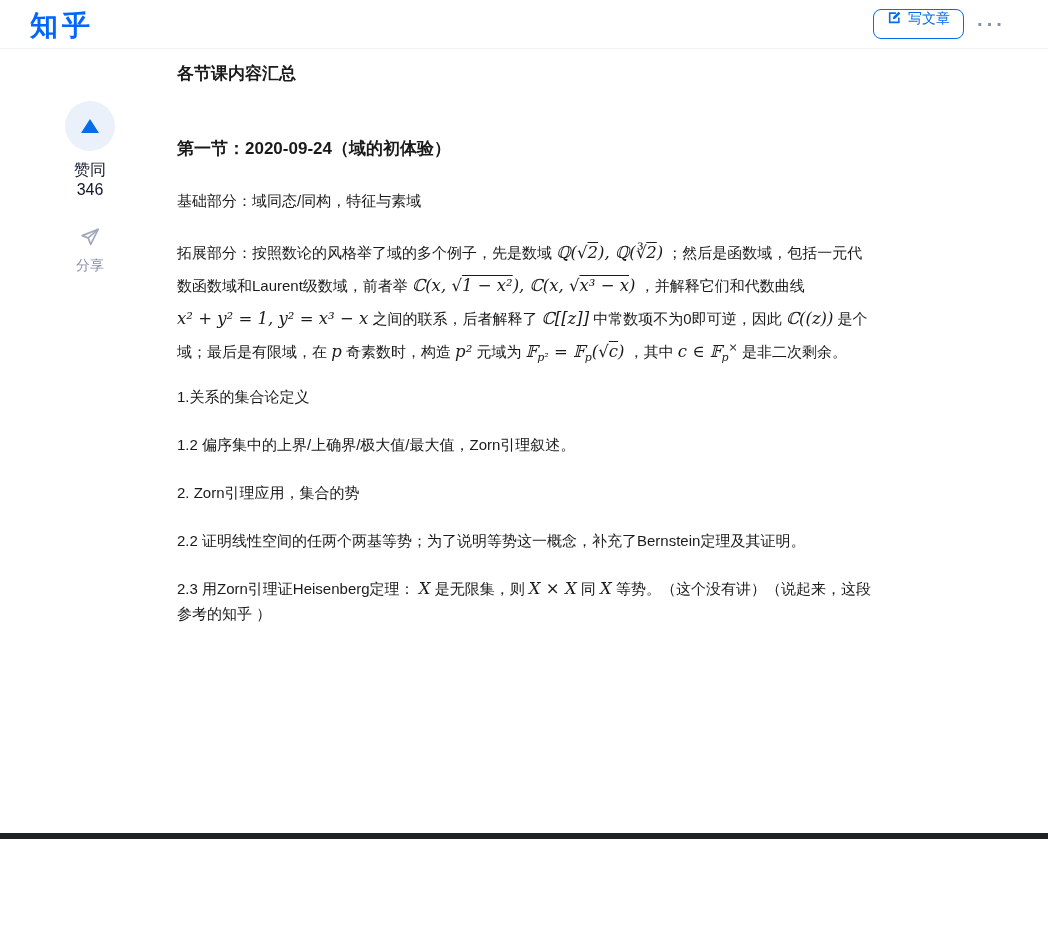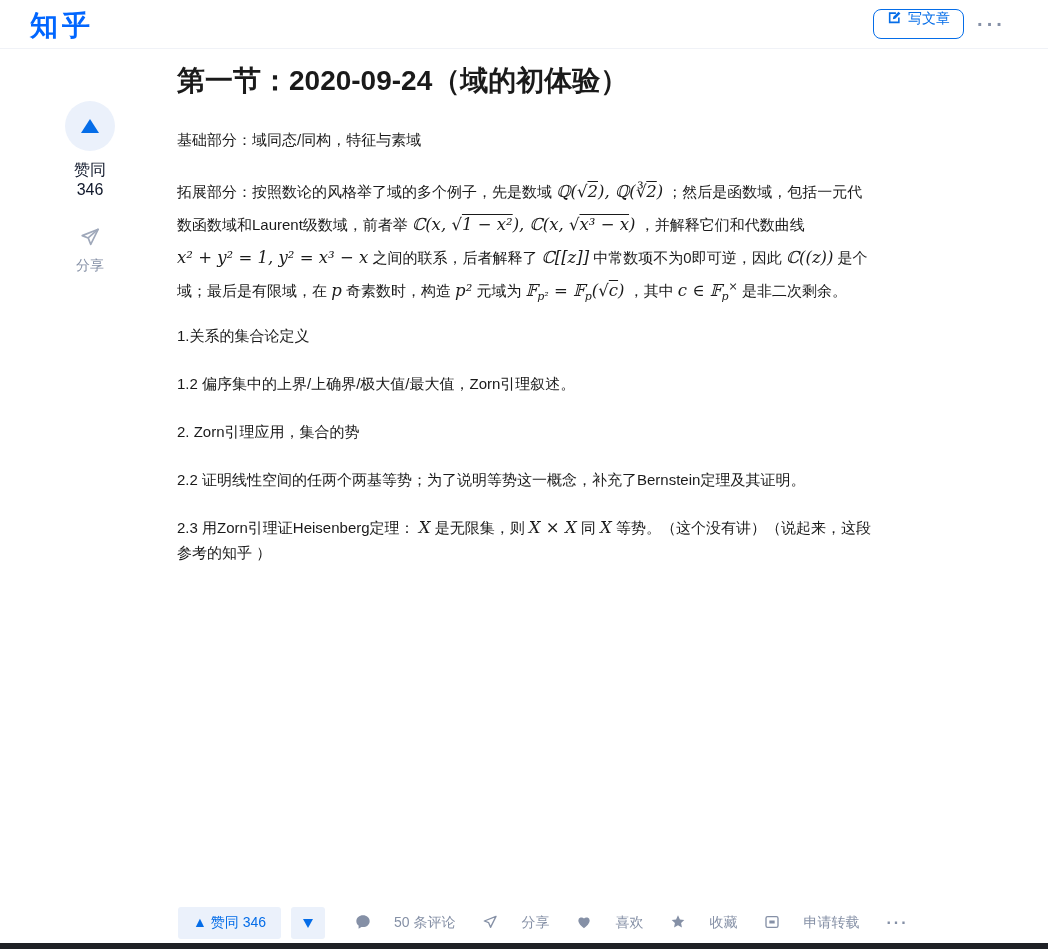--- a/index.html
+++ b/index.html
@@ -1,16 +1,16 @@
 <!DOCTYPE html>
 <html><head>
 <meta charset="utf-8">
 <style>
   html,body{margin:0;padding:0;background:#fff;}
-  .page{position:relative;width:1048px;height:949px;background:#fff;overflow:hidden;
+  .page{position:relative;width:1048px;height:839px;background:#fff;overflow:hidden;
         font-family:"Liberation Sans","DejaVu Sans",sans-serif;color:#1a1a1a;}
 
   
   .header{position:absolute;top:0;left:0;right:0;height:48px;background:#fff;
           border-bottom:1px solid #f0f2f7;z-index:30;}
   .logo{position:absolute;left:30px;top:7px;font-size:28px;font-weight:700;
         color:#0166ff;letter-spacing:4px;cursor:pointer;}
   .write-btn{position:absolute;right:84px;top:9px;height:30px;padding:0 13px;
         display:inline-flex;align-items:flex-start;gap:6px;background:#fff;
         border:1px solid #056DE8;border-radius:8px;color:#056DE8;font-size:14px;
@@ -24,21 +24,21 @@
         display:flex;align-items:center;justify-content:center;cursor:pointer;}
   .tri-up-big{width:0;height:0;border-left:9px solid transparent;
         border-right:9px solid transparent;border-bottom:14px solid #056DE8;}
   .vote-count{margin-top:9px;color:#0f172a;font-size:16px;}
   .rail-share{margin-top:27px;cursor:pointer;}
   .rail-share-label{margin-top:5px;color:#8590A6;font-size:14px;}
 
   
   .article{position:absolute;left:177px;top:63px;width:700px;z-index:1;}
   .b-title{font-size:17px;font-weight:700;margin:0 0 53px;line-height:1.3;}
-  .b-h2{font-size:28px;font-weight:700;margin:0 0 29px;line-height:1.25;}
+  .b-h2{font-size:17px;font-weight:700;margin:0 0 29px;line-height:1.25;}
   .b-p{font-size:15px;line-height:25px;margin:0 0 23px;}
   .b-p.mathy{line-height:33px;margin-bottom:16px;}
   .b-h2 + .b-p{margin-top:8px;}
   .math{font-family:"DejaVu Serif","Liberation Serif",serif;font-style:italic;
         font-size:16.5px;white-space:nowrap;}
   .math .rt{font-style:normal;}
   .math .ol{text-decoration:overline;}
   .math sup,.math sub{font-size:11px;line-height:0;}
 
   
@@ -87,20 +87,21 @@
         <svg width="22" height="22" viewBox="0 0 24 24" fill="none" stroke="#9fa8ba" stroke-width="1.8" stroke-linejoin="round">
           <path d="M21 3.5 3.5 10.5 10 13 12.8 20 21 3.5z"></path>
           <path d="M10 13 21 3.5"></path>
         </svg>
       </span>
       <div class="rail-share-label">分享</div>
     </div>
   </div>
 
   <div class="article">
+      <div class="b-title"><span>各节课内容汇总</span></div>
       <div class="b-h2"><span>第一节：2020-09-24（域的初体验）</span></div>
       <p class="b-p"><span>基础部分：域同态/同构，特征与素域</span></p>
       <p class="b-p mathy"><span>拓展部分：按照数论的风格举了域的多个例子，先是数域 </span><span class="math">ℚ(<span class="rt">√</span><span class="ol">2</span>), ℚ(<span class="rt">∛</span><span class="ol">2</span>)</span><span> ；然后是函数域，包括一元代数函数域和Laurent级数域，前者举 </span><span class="math">ℂ(x, <span class="rt">√</span><span class="ol">1 − x²</span>), ℂ(x, <span class="rt">√</span><span class="ol">x³ − x</span>)</span><span> ，并解释它们和代数曲线 </span><span class="math">x² + y² = 1, y² = x³ − x</span><span> 之间的联系，后者解释了 </span><span class="math">ℂ[[z]]</span><span> 中常数项不为0即可逆，因此 </span><span class="math">ℂ((z))</span><span> 是个域；最后是有限域，在 </span><span class="math">p</span><span> 奇素数时，构造 </span><span class="math">p²</span><span> 元域为 </span><span class="math">𝔽<sub>p²</sub> = 𝔽<sub>p</sub>(<span class="rt">√</span><span class="ol">c</span>)</span><span> ，其中 </span><span class="math">c ∈ 𝔽<sub>p</sub><sup>×</sup></span><span> 是非二次剩余。</span></p>
       <p class="b-p"><span>1.关系的集合论定义</span></p>
       <p class="b-p"><span>1.2 偏序集中的上界/上确界/极大值/最大值，Zorn引理叙述。</span></p>
       <p class="b-p"><span>2. Zorn引理应用，集合的势</span></p>
       <p class="b-p"><span>2.2 证明线性空间的任两个两基等势；为了说明等势这一概念，补充了Bernstein定理及其证明。</span></p>
       <p class="b-p"><span>2.3 用Zorn引理证Heisenberg定理： </span><span class="math">X</span><span> 是无限集，则 </span><span class="math">X × X</span><span> 同 </span><span class="math">X</span><span> 等势。（这个没有讲）（说起来，这段参考的知乎 ）</span></p>
     </div>
 

